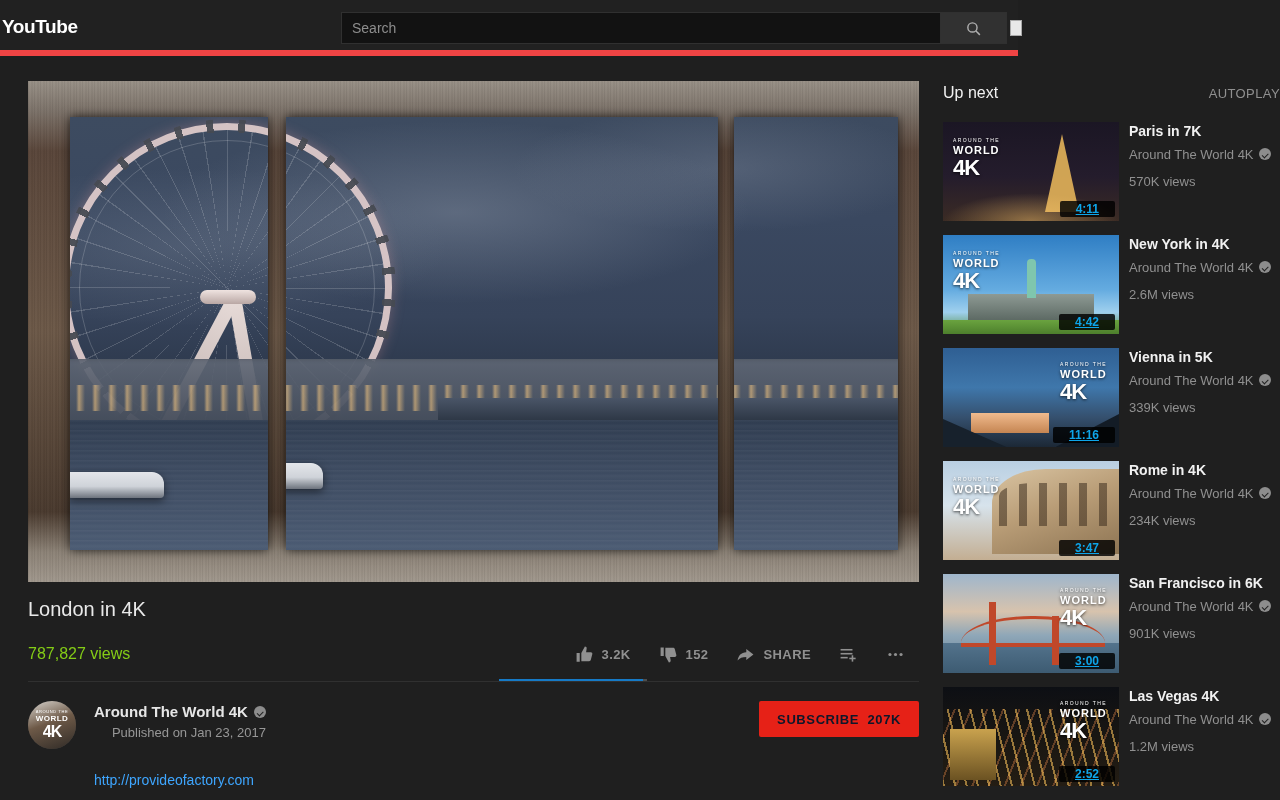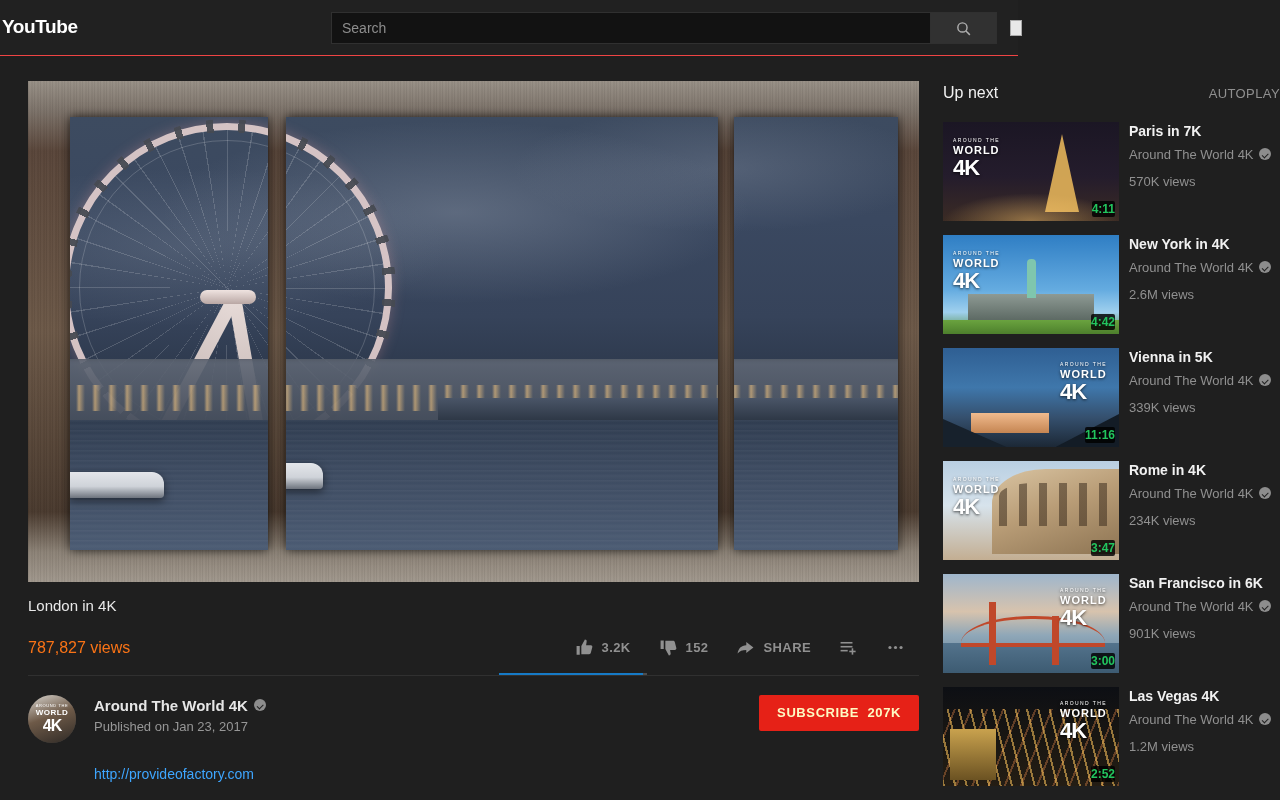--- a/index.html
+++ b/index.html
@@ -7,30 +7,30 @@
     width:1280px; height:800px; overflow:hidden;
     background:#1f1f1f;
     font-family:"Liberation Sans", sans-serif;
     color:#e8e8e8;
   }
 
   
   .masthead {
     position:absolute; top:0; left:0; width:1018px; height:56px;
     background:#212121;
-    border-bottom:1px solid #ef4444;
+    border-bottom:6px solid #ef4444;
     display:flex; align-items:center;
   }
   .yt-logo {
     position:absolute; left:2px; top:17px;
     font-size:19px; font-weight:bold; color:#ffffff;
     letter-spacing:-0.4px; line-height:1;
   }
   .search-wrap {
-    position:absolute; left:331px; top:12px;
+    position:absolute; left:341px; top:12px;
     display:flex; height:32px;
   }
   .search-input {
     width:600px; height:32px;
     background:#121212;
     border:1px solid #303030;
     color:#cfcfcf;
     font-size:14px;
     padding:0 10px;
     outline:none;
@@ -176,28 +176,28 @@
     background:linear-gradient(180deg,#e4e6ea 0%, #cfd3d9 55%, #6d737d 100%);
     border-radius:3px 12px 4px 4px;
     box-shadow:0 3px 8px rgba(0,0,0,0.5);
   }
   .boat.b1 { left:40px; }
   .boat.b2 { left:175px; width:120px; bottom:14%; }
 
   
   .video-title {
     margin-top:14px;
-    font-size:15px; font-weight:400; color:#e9e9e9;
+    font-size:20px; font-weight:400; color:#e9e9e9;
     line-height:1.3;
   }
   .meta-row {
     margin-top:18px; height:28px;
     display:flex; align-items:center; justify-content:space-between;
   }
-  .view-count { font-size:16px; color:#f97316; }
+  .view-count { font-size:16px; color:#84cc16; }
   .actions { display:flex; align-items:center; gap:0; }
   .act {
     display:flex; align-items:center; gap:8px;
     padding:0 14px; height:28px;
     color:#909090; font-size:13px; font-weight:bold;
     letter-spacing:.4px; cursor:pointer;
   }
   .act svg { fill:#909090; }
   .ratio-track {
     margin-top:11px; width:148px; height:2px; background:#4d4d4d;
@@ -238,24 +238,24 @@
   .verified {
     width:12px; height:12px; border-radius:50%;
     background:#8d8d8d; position:relative; display:inline-block;
   }
   .verified::after {
     content:""; position:absolute; left:3px; top:5px;
     width:3px; height:1.5px; border-left:1.5px solid #212121;
     border-bottom:1.5px solid #212121; transform:rotate(-45deg);
     width:5px; height:2.5px;
   }
-  .published { font-size:13px; color:#979797; margin-top:5px; }
+  .published { font-size:13px; color:#979797; margin-top:5px;text-align:right; }
   .subscribe {
     margin-left:auto;
-    background:#e62117; color:#fef9c3;
+    background:#e62117; color:#0f172a;
     border:none; height:36px; padding:0 18px;
     font-size:13px; font-weight:bold; letter-spacing:.6px;
     cursor:pointer; border-radius:2px;
     font-family:"Liberation Sans", sans-serif;
   }
   .description {
     margin-left:66px; margin-top:21px;
     font-size:14px; color:#d8d8d8; line-height:1.5;
     max-width:700px;
   }
@@ -277,23 +277,23 @@
   .rel-item {
     display:flex; gap:10px; margin-bottom:14px; cursor:pointer;
   }
   .thumb {
     position:relative; width:176px; height:99px;
     flex-shrink:0; overflow:hidden; background:#000;
   }
   .thumb-img { position:absolute; inset:0; }
   .dur {
     position:absolute; right:4px; bottom:4px;
-    background:rgba(0,0,0,0.82); color:#22c55e;
+    background:rgba(0,0,0,0.82); color:#0ea5e9;
     font-size:12px; font-weight:bold;
-    padding:1px 0; border-radius:2px;
+    padding:1px 16px; border-radius:2px;text-decoration:underline;
   }
   .wm {
     position:absolute; color:#fff; line-height:1;
     text-shadow:0 1px 3px rgba(0,0,0,0.7);
   }
   .wm .w1 { font-size:5px; letter-spacing:1.4px; }
   .wm .w2 { font-size:11px; font-weight:bold; letter-spacing:1px; margin-top:2px; }
   .wm .w3 { font-size:22px; font-weight:bold; letter-spacing:-1px; margin-top:1px; }
   .wm-left { left:10px; top:16px; }
   .wm-right { right:12px; top:14px; }

